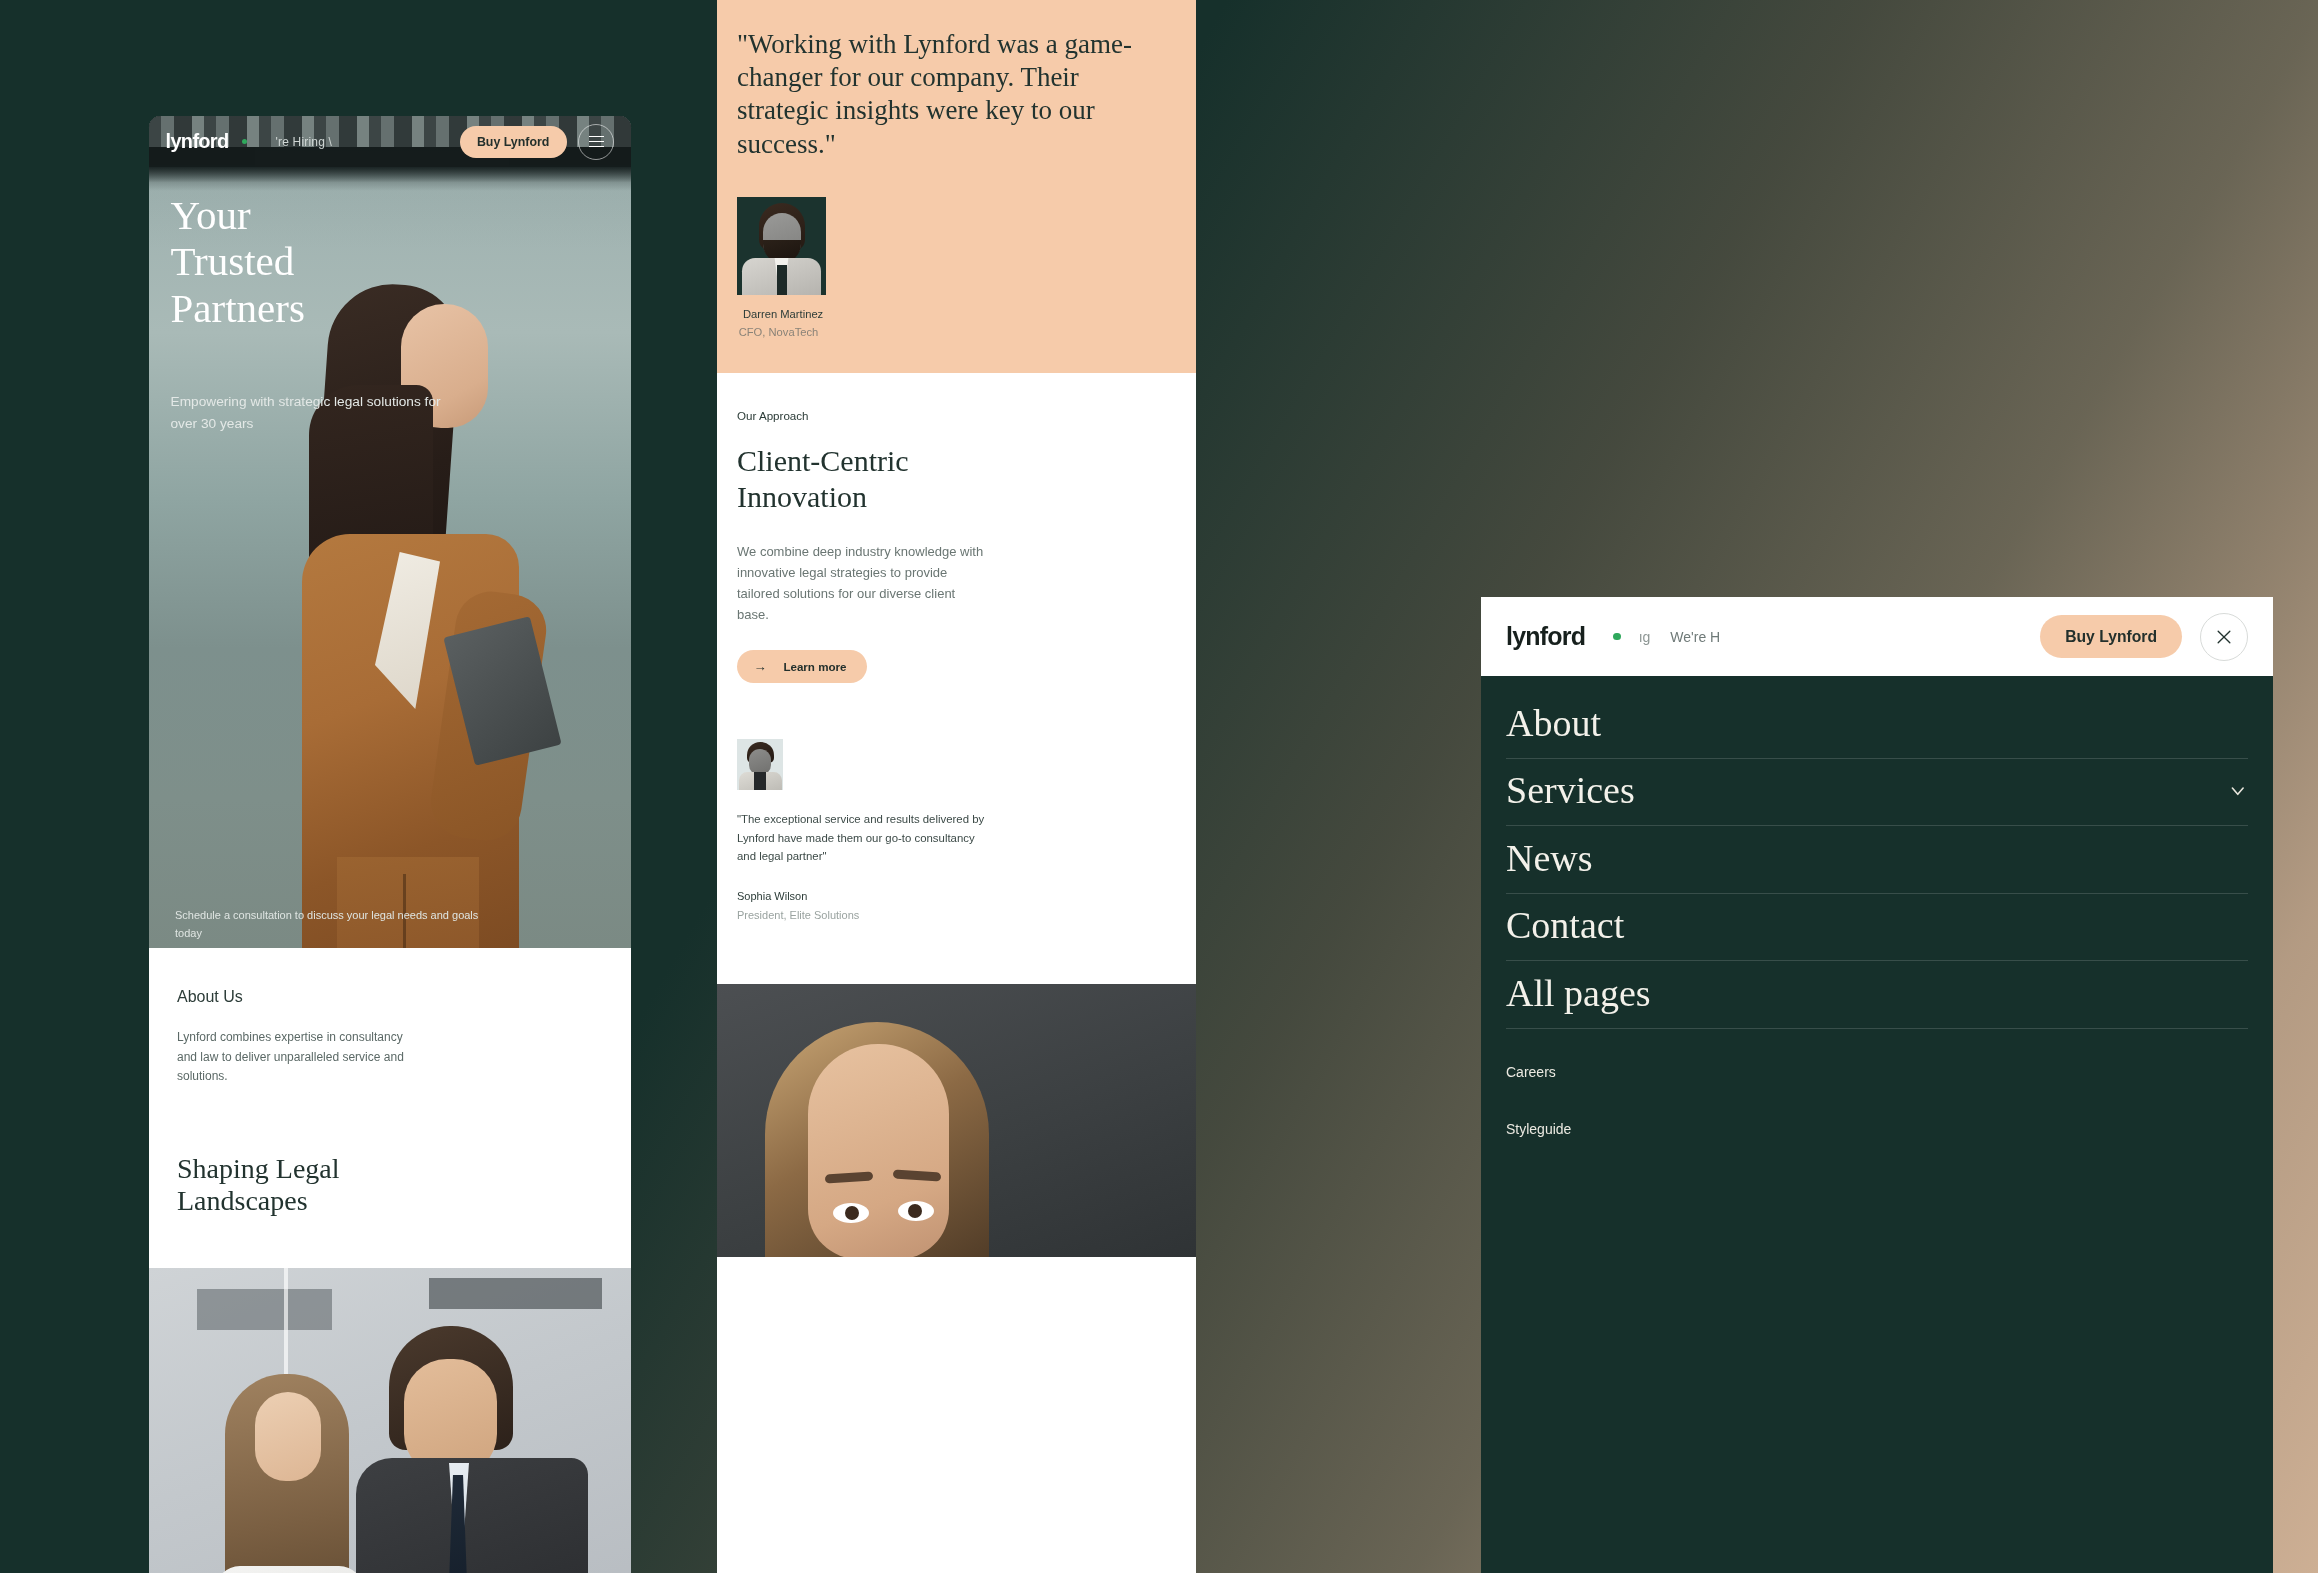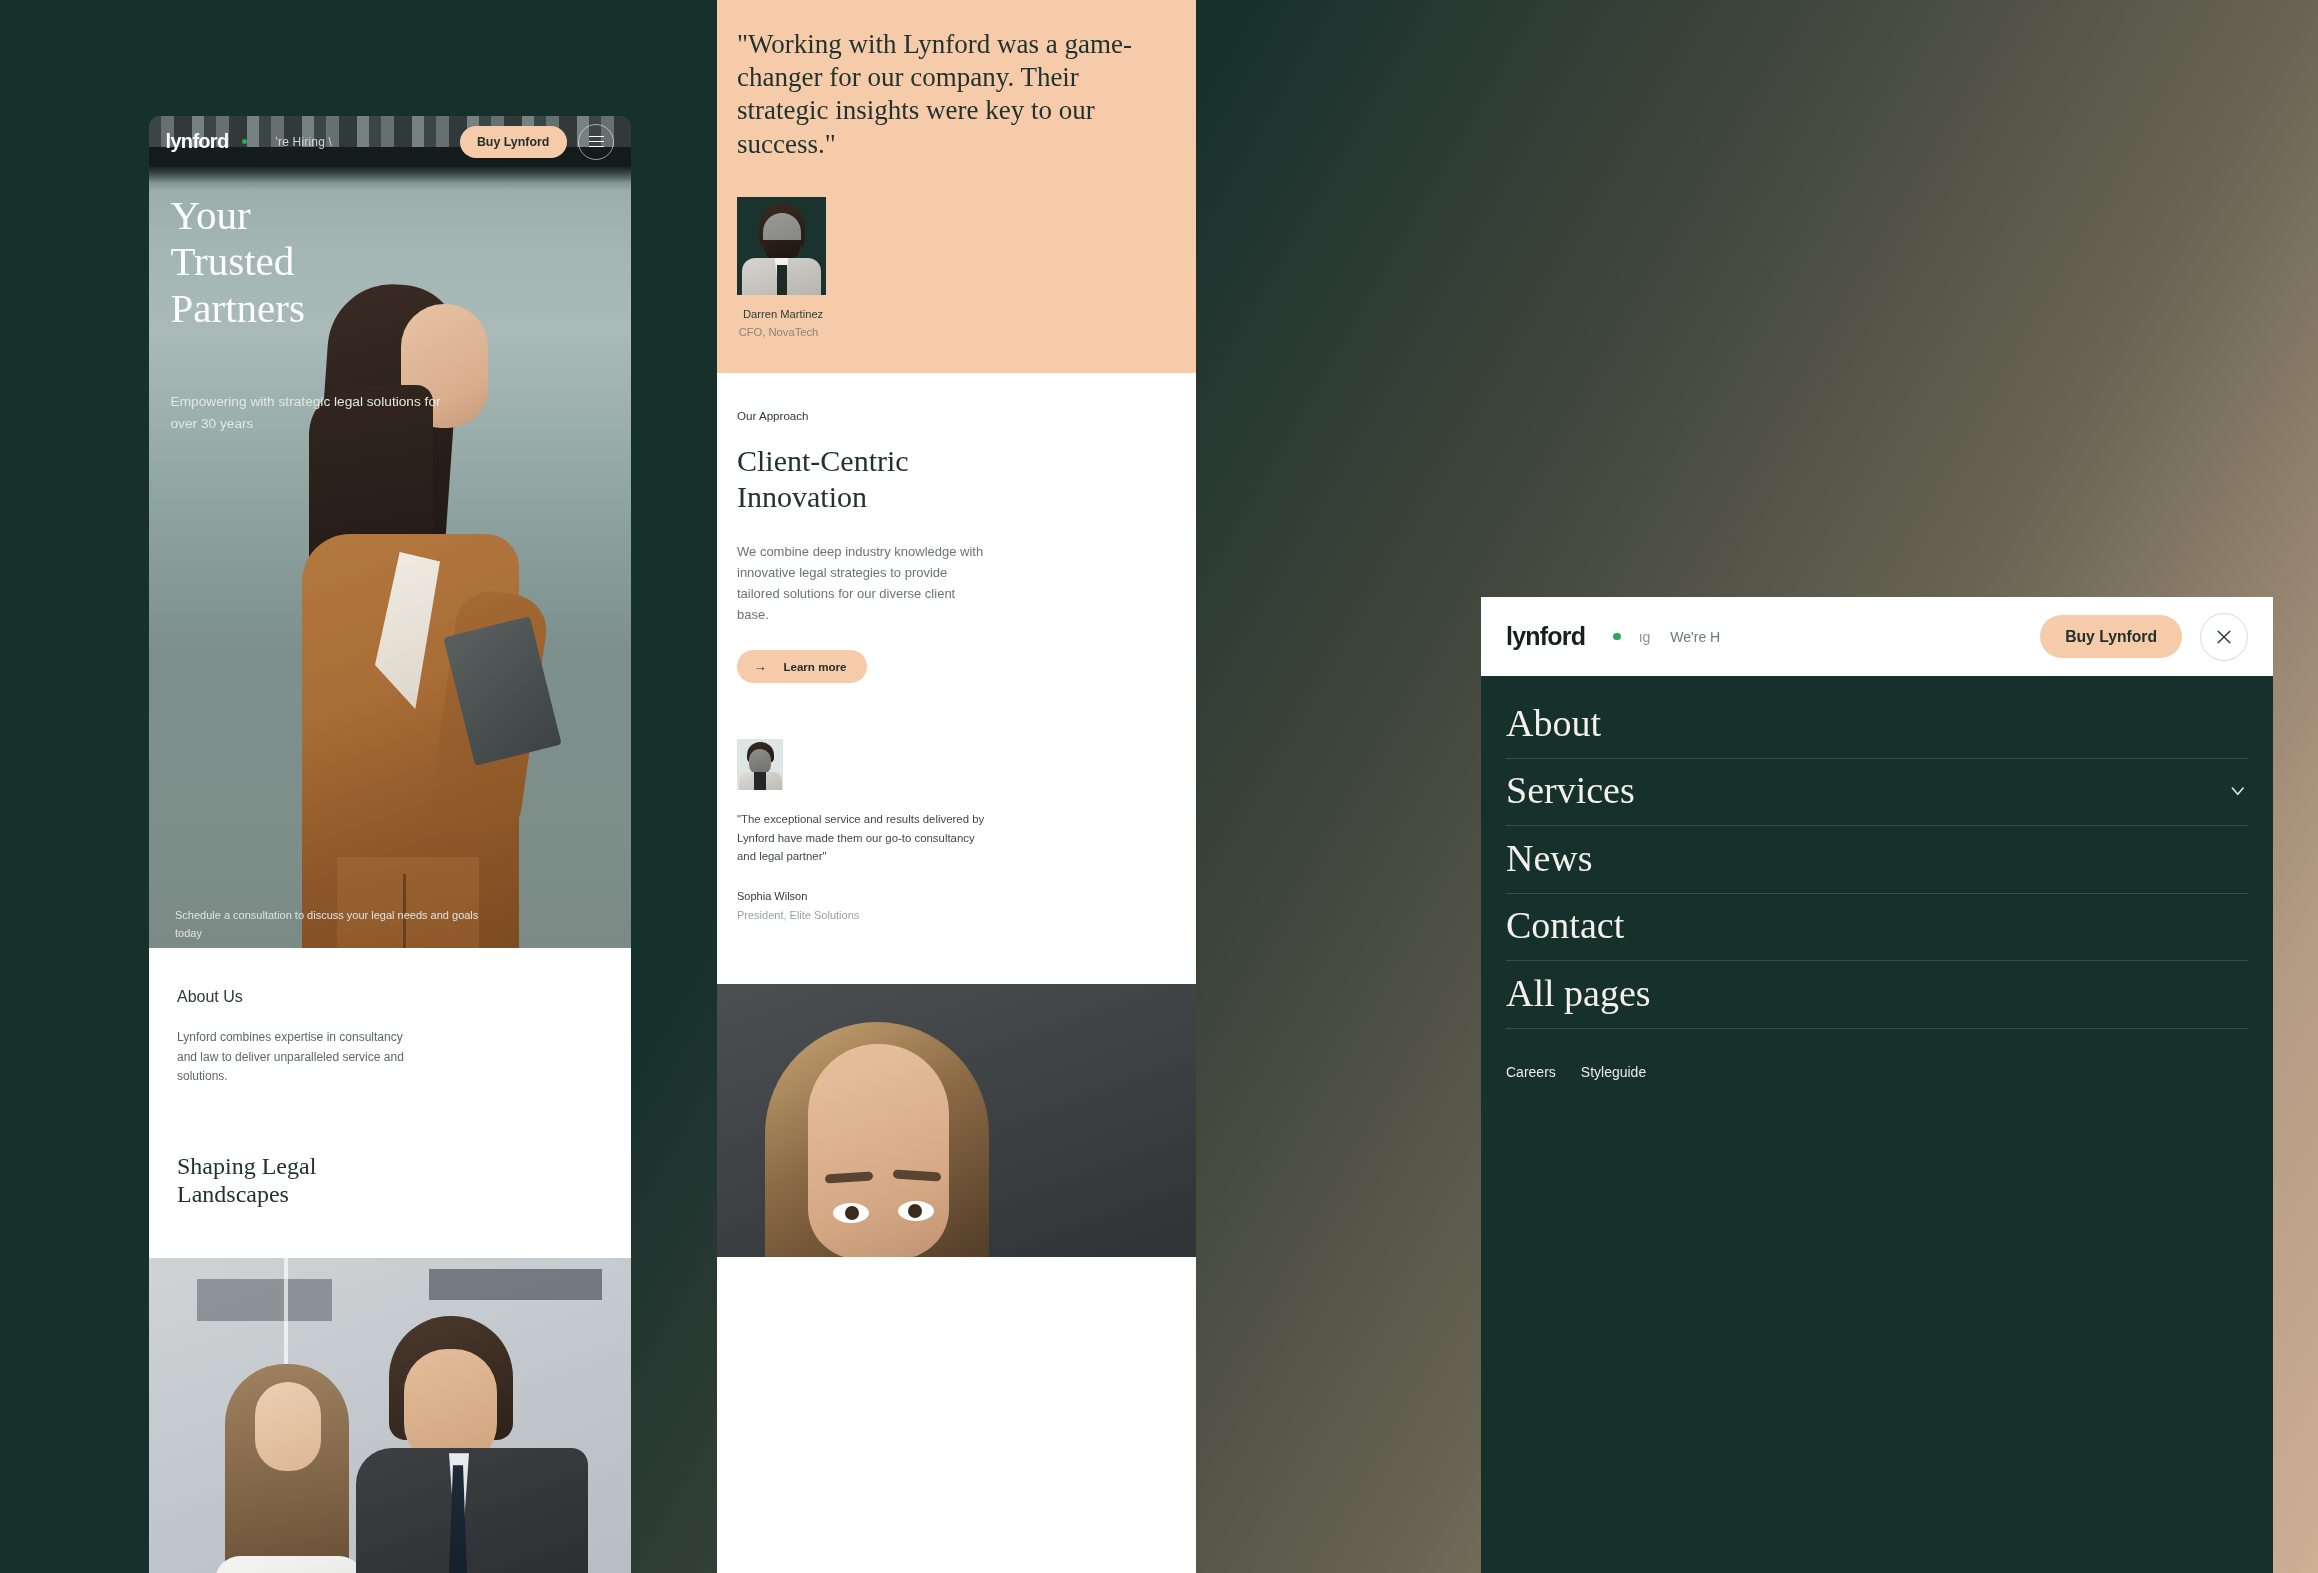--- a/index.html
+++ b/index.html
@@ -72,21 +72,21 @@
   .p1-hero-head { position:absolute; left:21.5px; top:76px; font-family:"Liberation Serif", serif;
     font-size:41px; line-height:1.13; color:#fff; font-weight:400; }
   .p1-hero-sub { position:absolute; left:21.5px; top:275px; width:273px; font-size:13.7px;
     line-height:1.62; color:#e3e8e6; }
   .p1-hero-note { position:absolute; left:26px; top:791px; width:306px; font-size:11px;
     line-height:1.6; color:#dfe5e2; }
 
   .p1-about { position:relative; background:#fff; padding:40px 28px 50px; }
   .p1-eyebrow { font-size:16px; color:#2c3c38; font-weight:500; }
   .p1-about-body { margin-top:22.4px; width:248px; font-size:12px; line-height:1.62; color:#5b6966; }
-  .p1-about-head { margin-top:66px; font-family:"Liberation Serif", serif; font-size:24px;
+  .p1-about-head { margin-top:66px; font-family:"Liberation Serif", serif; font-size:28px;
     line-height:1.16; color:#22332f; font-weight:400; }
 
   .p1-photo { position:relative; height:348px; width:100%; overflow:hidden;
     background:linear-gradient(160deg,#cfd3d6 0%,#c3c8cc 45%,#b7bcc1 100%); }
   .ph-wall { position:absolute; left:28%; top:0; width:4.1px; height:100%; background:rgba(255,255,255,.65); }
   .ph-frame { position:absolute; left:10%; top:6%; width:28%; height:12%; background:rgba(90,96,100,.55); }
   .ph-frame2 { position:absolute; left:58%; top:3%; width:36%; height:9%; background:rgba(60,66,70,.6); }
   .ph-w-hair { position:absolute; left:76px; top:106px; width:124px; height:248px;
     background:linear-gradient(170deg,#a08260 0%,#7a5f42 60%,#5d472f 100%); border-radius:60px 60px 20px 20px; }
   .ph-w-face { position:absolute; left:106px; top:124px; width:66px; height:89px;
@@ -183,21 +183,21 @@
   .p3-close { width:48px; height:48px; border-radius:50%; border:0.8px solid #d8dbd9;
     margin-left:18px; display:flex; align-items:center; justify-content:center; cursor:pointer; }
   .p3-close svg { width:20px; height:20px; }
 
   .p3-menu { padding:15px 25px 0; }
   .p3-item { display:flex; align-items:center; justify-content:space-between;
     padding:11.6px 0 13.2px; border-bottom:0.8px solid rgba(255,255,255,.15); cursor:pointer; }
   .p3-item-label { font-family:"Liberation Serif", serif; font-size:38px; color:#f3f1ea;
     font-weight:400; line-height:1.1; }
   .p3-chev { width:21.5px; height:21.5px; color:#e9e6dd; }
-  .p3-subs { display:flex; gap:25px; padding:35px 25px 0; }
+  .p3-subs { display:flex; gap:41px; padding:35px 25px 0;flex-direction:column; }
   .p3-sub { font-size:14px; color:#eceae2; font-weight:500; cursor:pointer; }
 </style>
 </head>
 <body>
 
 <div id="panel1">
 
   <div class="p1-hero">
     <div class="p1-bars"></div>
 

